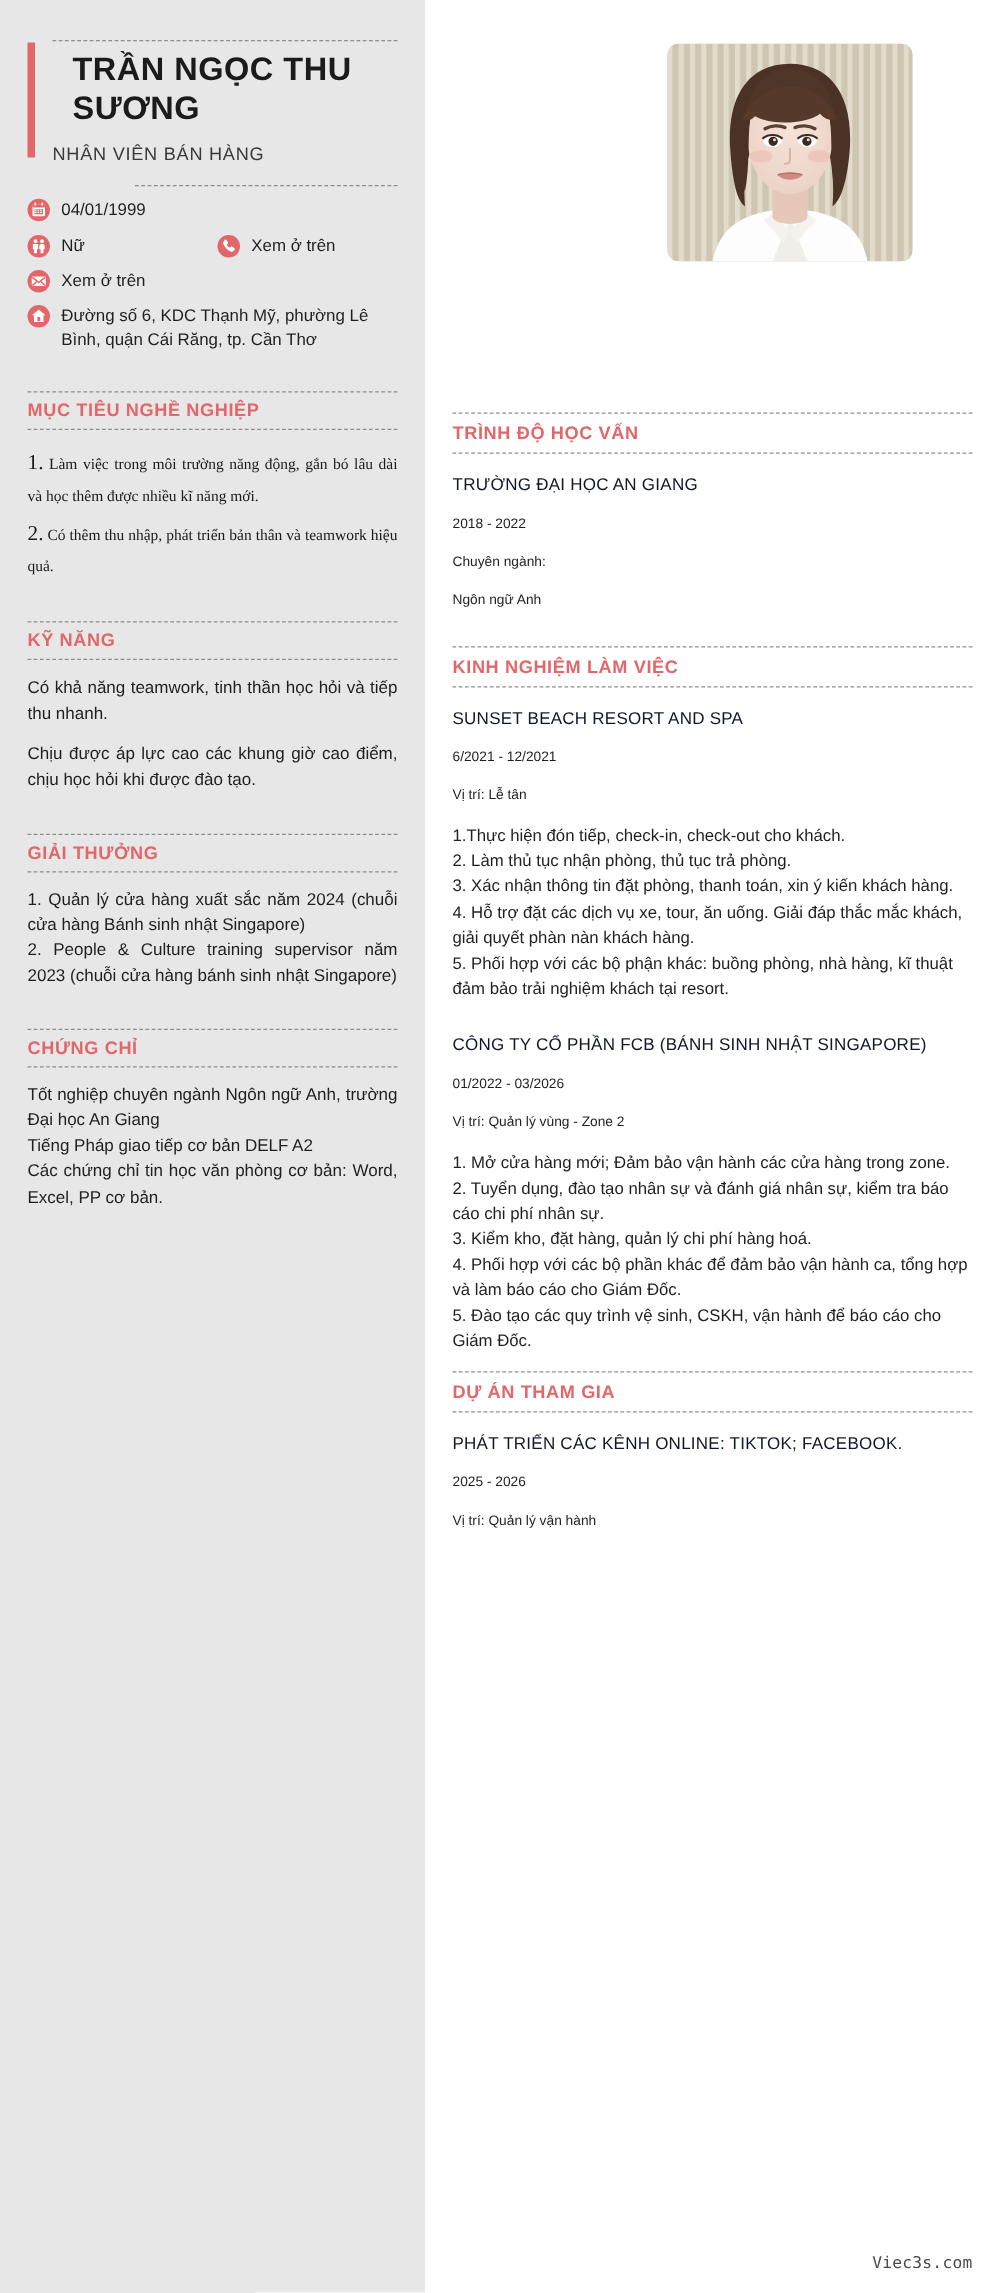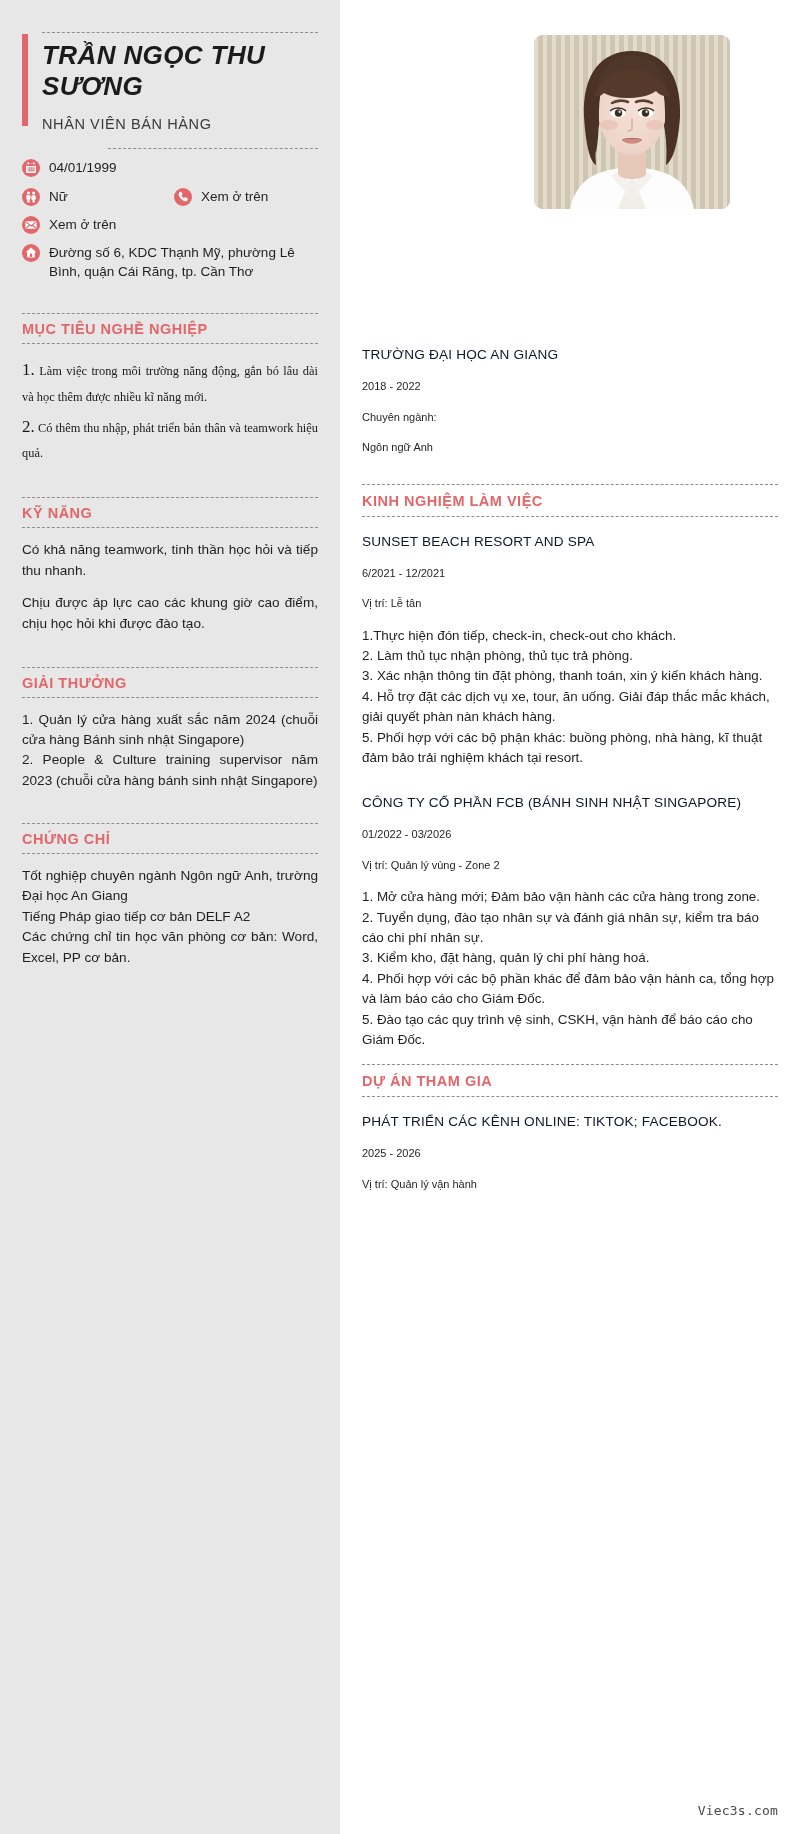--- a/index.html
+++ b/index.html
@@ -33,23 +33,22 @@
     position: absolute;
     left: 20px; right: 0; top: 6px;
     border-top: 1px dashed #8d8d8d;
   }
   .full-name {
     font-size: 26px;
     font-weight: bold;
     letter-spacing: .4px;
     line-height: 1.20;
     color: #1b1b1b;
-    margin: 0 0 14px 0;
+    margin: 0 0 14px 16px;
     text-transform: uppercase;
-    font-style: italic;
   }
   .job-title {
     font-size: 14.5px;
     letter-spacing: .6px;
     color: #3a3a3a;
     margin: 0 0 12px 0;
     text-transform: uppercase;
   }
 
   .contact-wrap { position: relative; padding-top: 14px; margin-left: 0; }
@@ -348,20 +347,21 @@
 
           <path d="M98 84v9c0 2-2 3-4 3" stroke="#d9b3a2" stroke-width="1.6" fill="none" stroke-linecap="round"></path>
 
           <path d="M88 105c4-3 16-3 20 0-4 5-16 5-20 0z" fill="#cf8a83"></path>
           <path d="M88 105c4-2 16-2 20 0" stroke="#b2706b" stroke-width="1" fill="none"></path>
         </svg>
       </div>
     </div>
 
     <section class="rsec">
+      <div class="rsec-head">TRÌNH ĐỘ HỌC VẤN</div>
       <div class="entry">
         <div class="entry-title">TRƯỜNG ĐẠI HỌC AN GIANG</div>
         <div class="entry-meta">2018 - 2022</div>
         <div class="entry-meta">Chuyên ngành:</div>
         <div class="entry-meta">Ngôn ngữ Anh</div>
       </div>
     </section>
 
     <section class="rsec">
       <div class="rsec-head">KINH NGHIỆM LÀM VIỆC</div>

